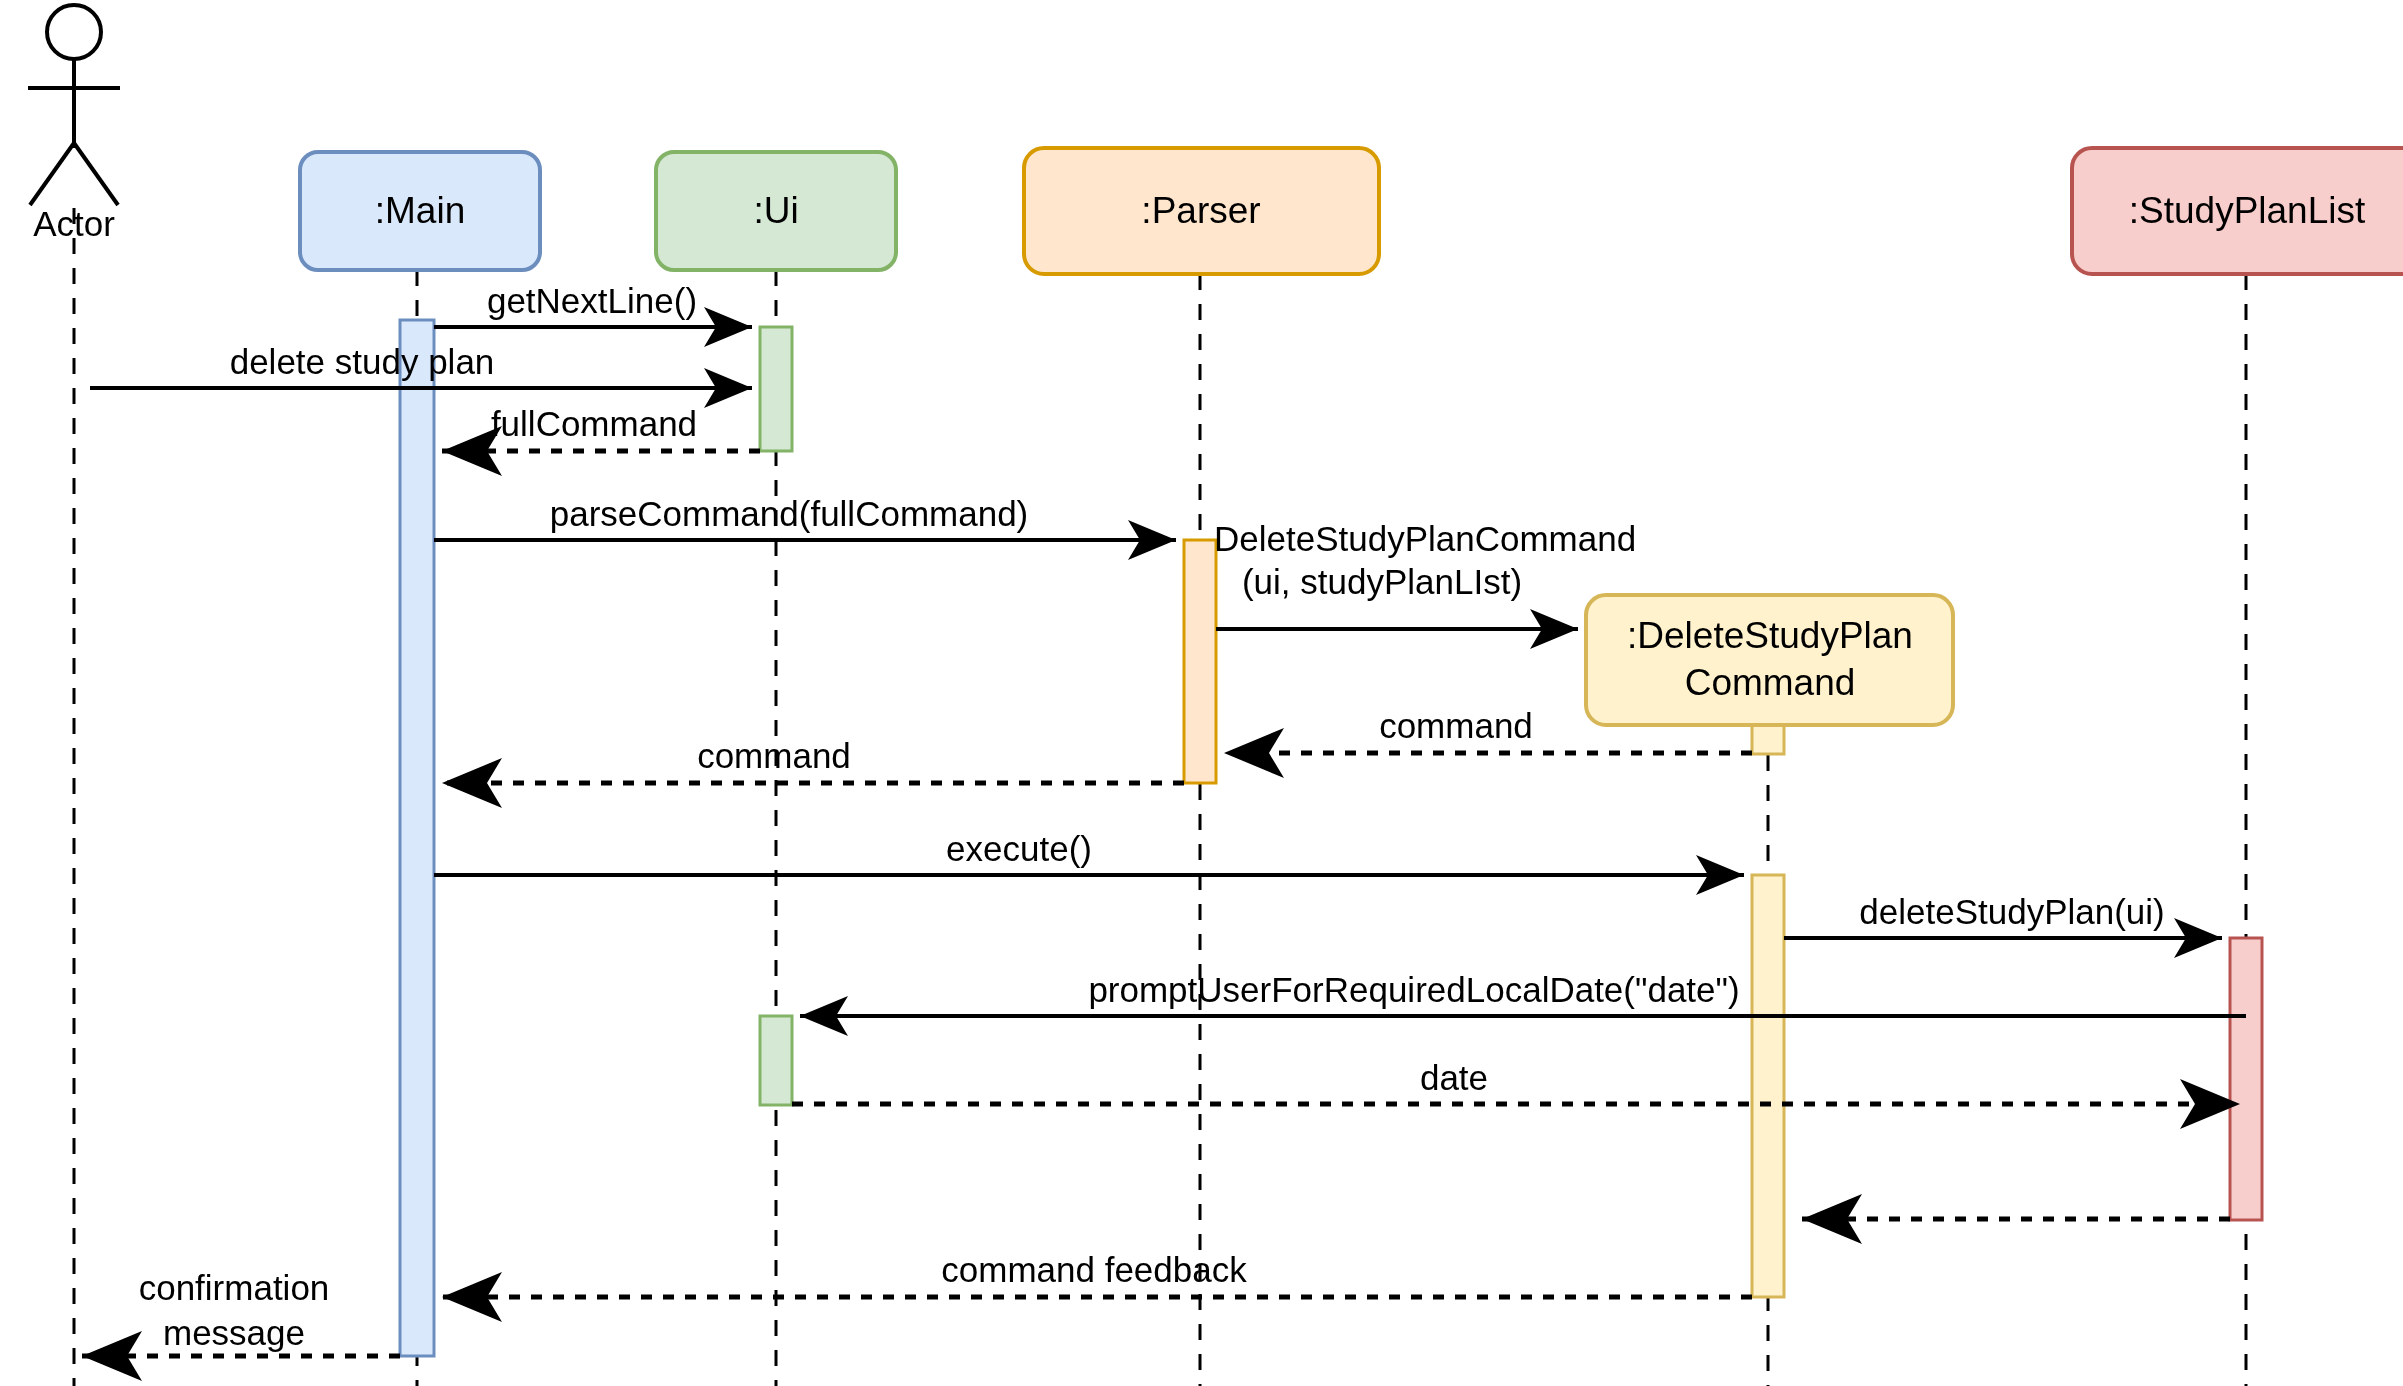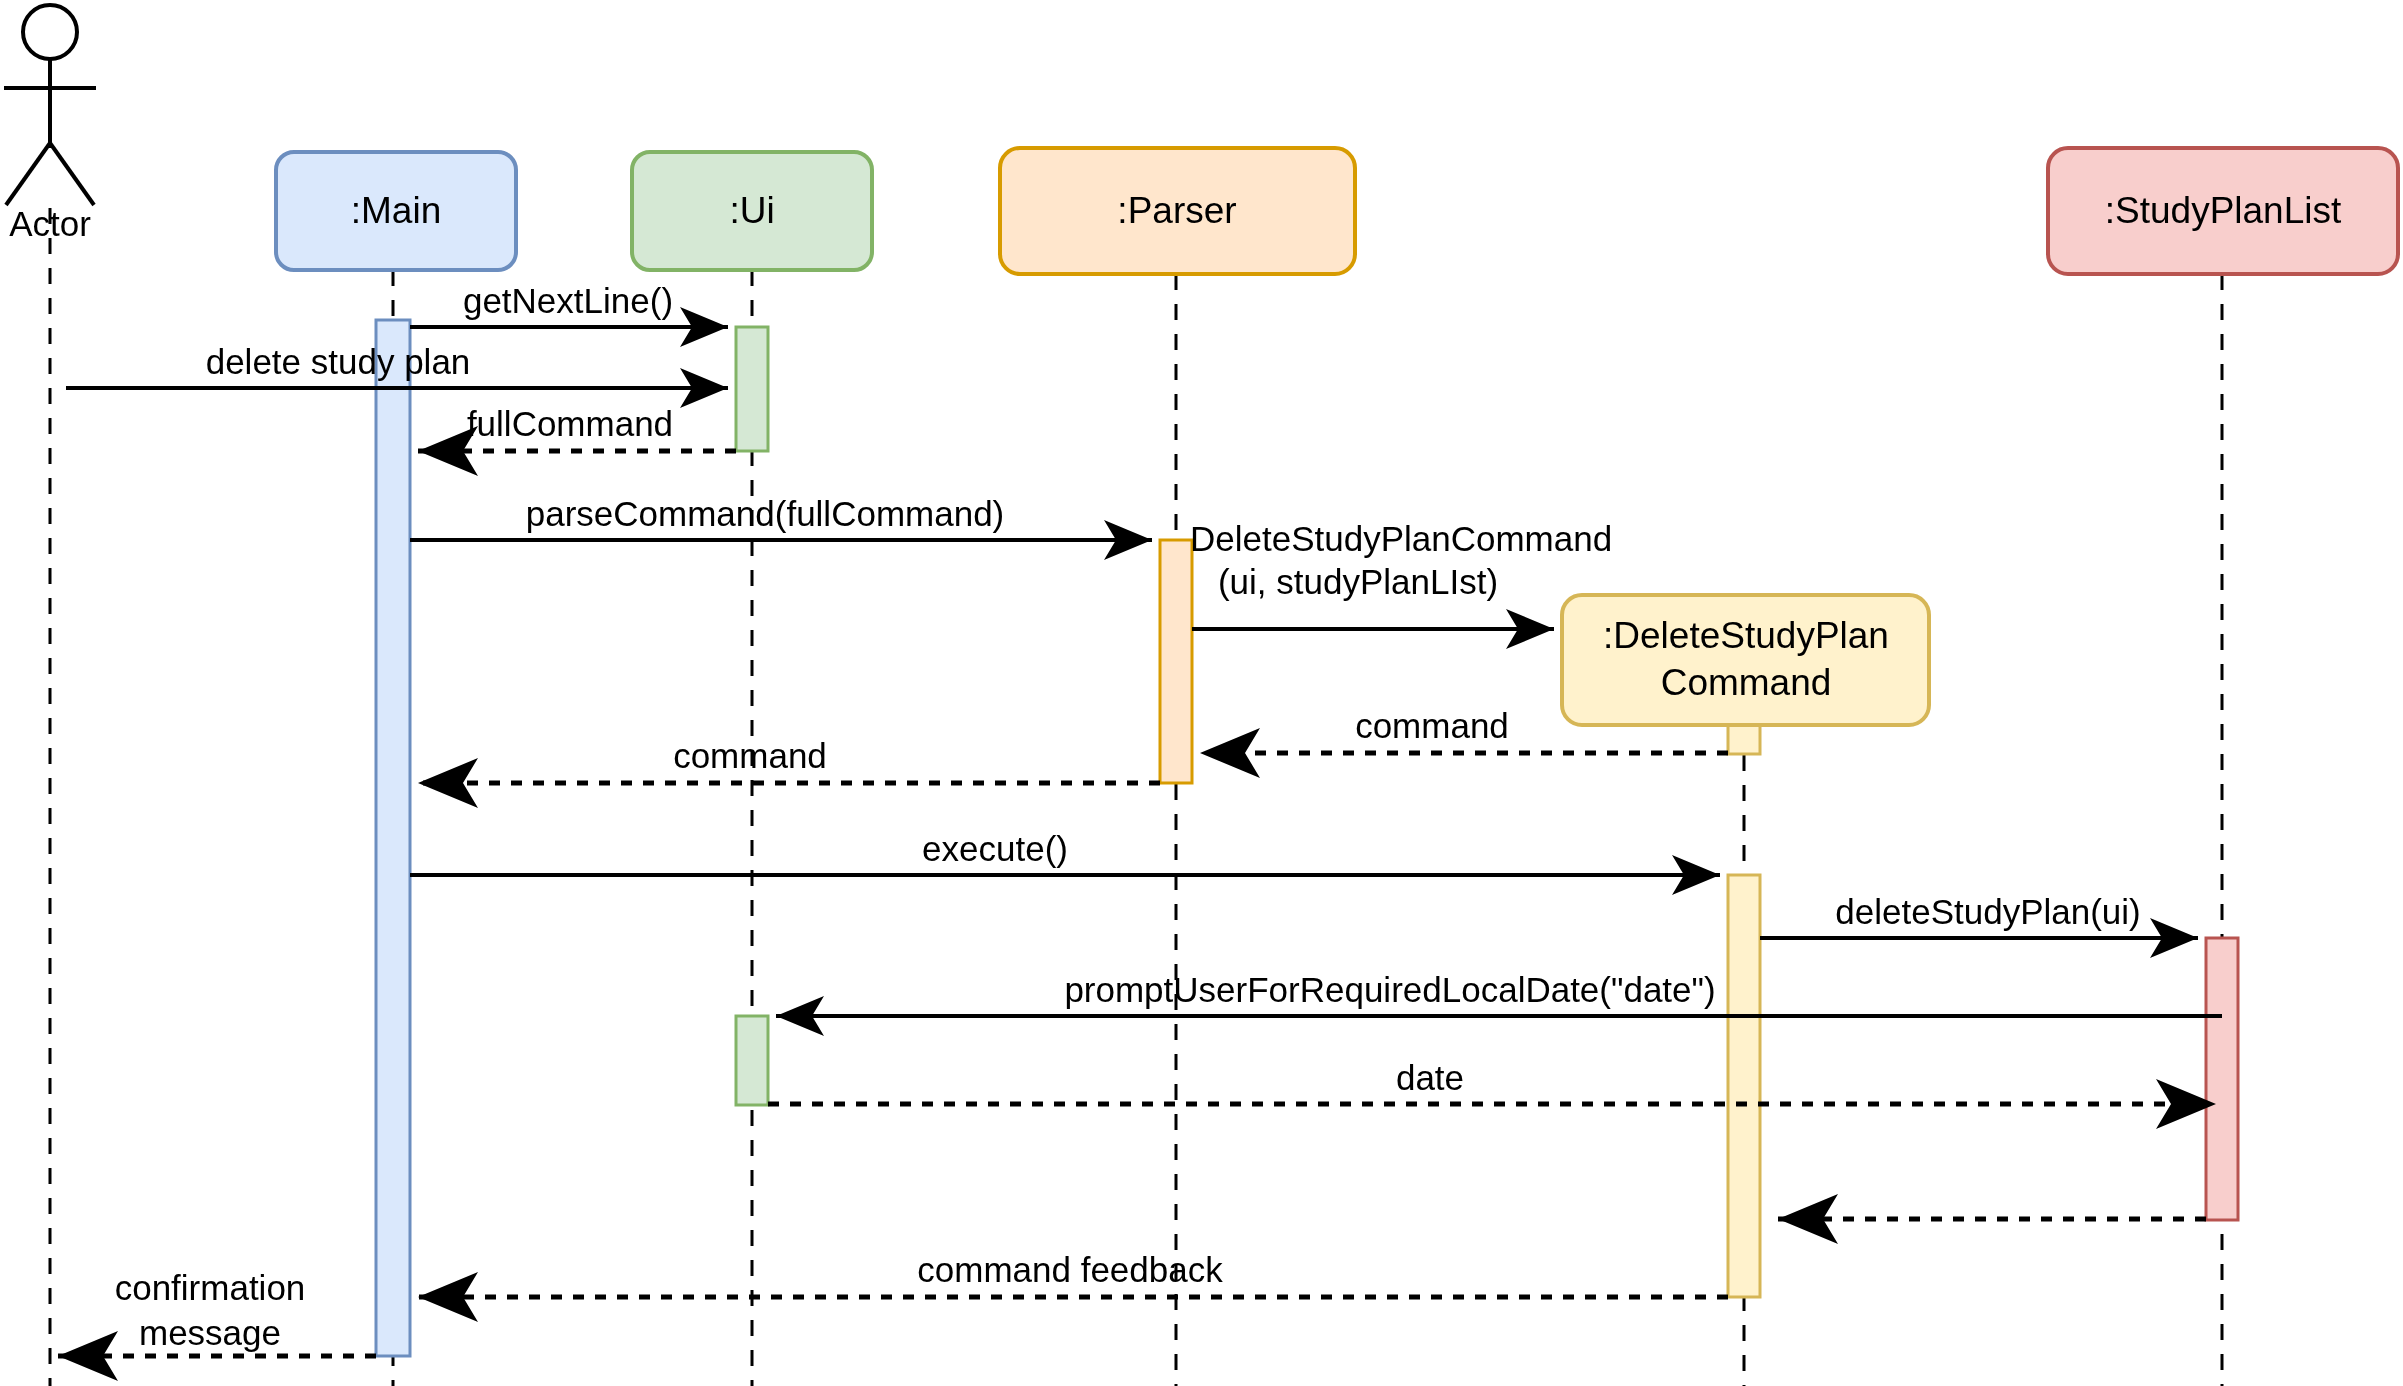--- a/index.html
+++ b/index.html
@@ -10,20 +10,21 @@
   body {
     width: 2403px;
     height: 1386px;
     font-family: "Liberation Sans", sans-serif;
     overflow: hidden;
   }
   #diagram-root {
     position: relative;
     width: 1965px;
     height: 1386px;
+    margin-left: 24px;
   }
   svg.diagram {
     display: block;
     width: 2403px;
     height: 1386px;
   }
   .lifeline-dash {
     stroke: #000000;
     stroke-width: 3;
     stroke-dasharray: 16 14;

